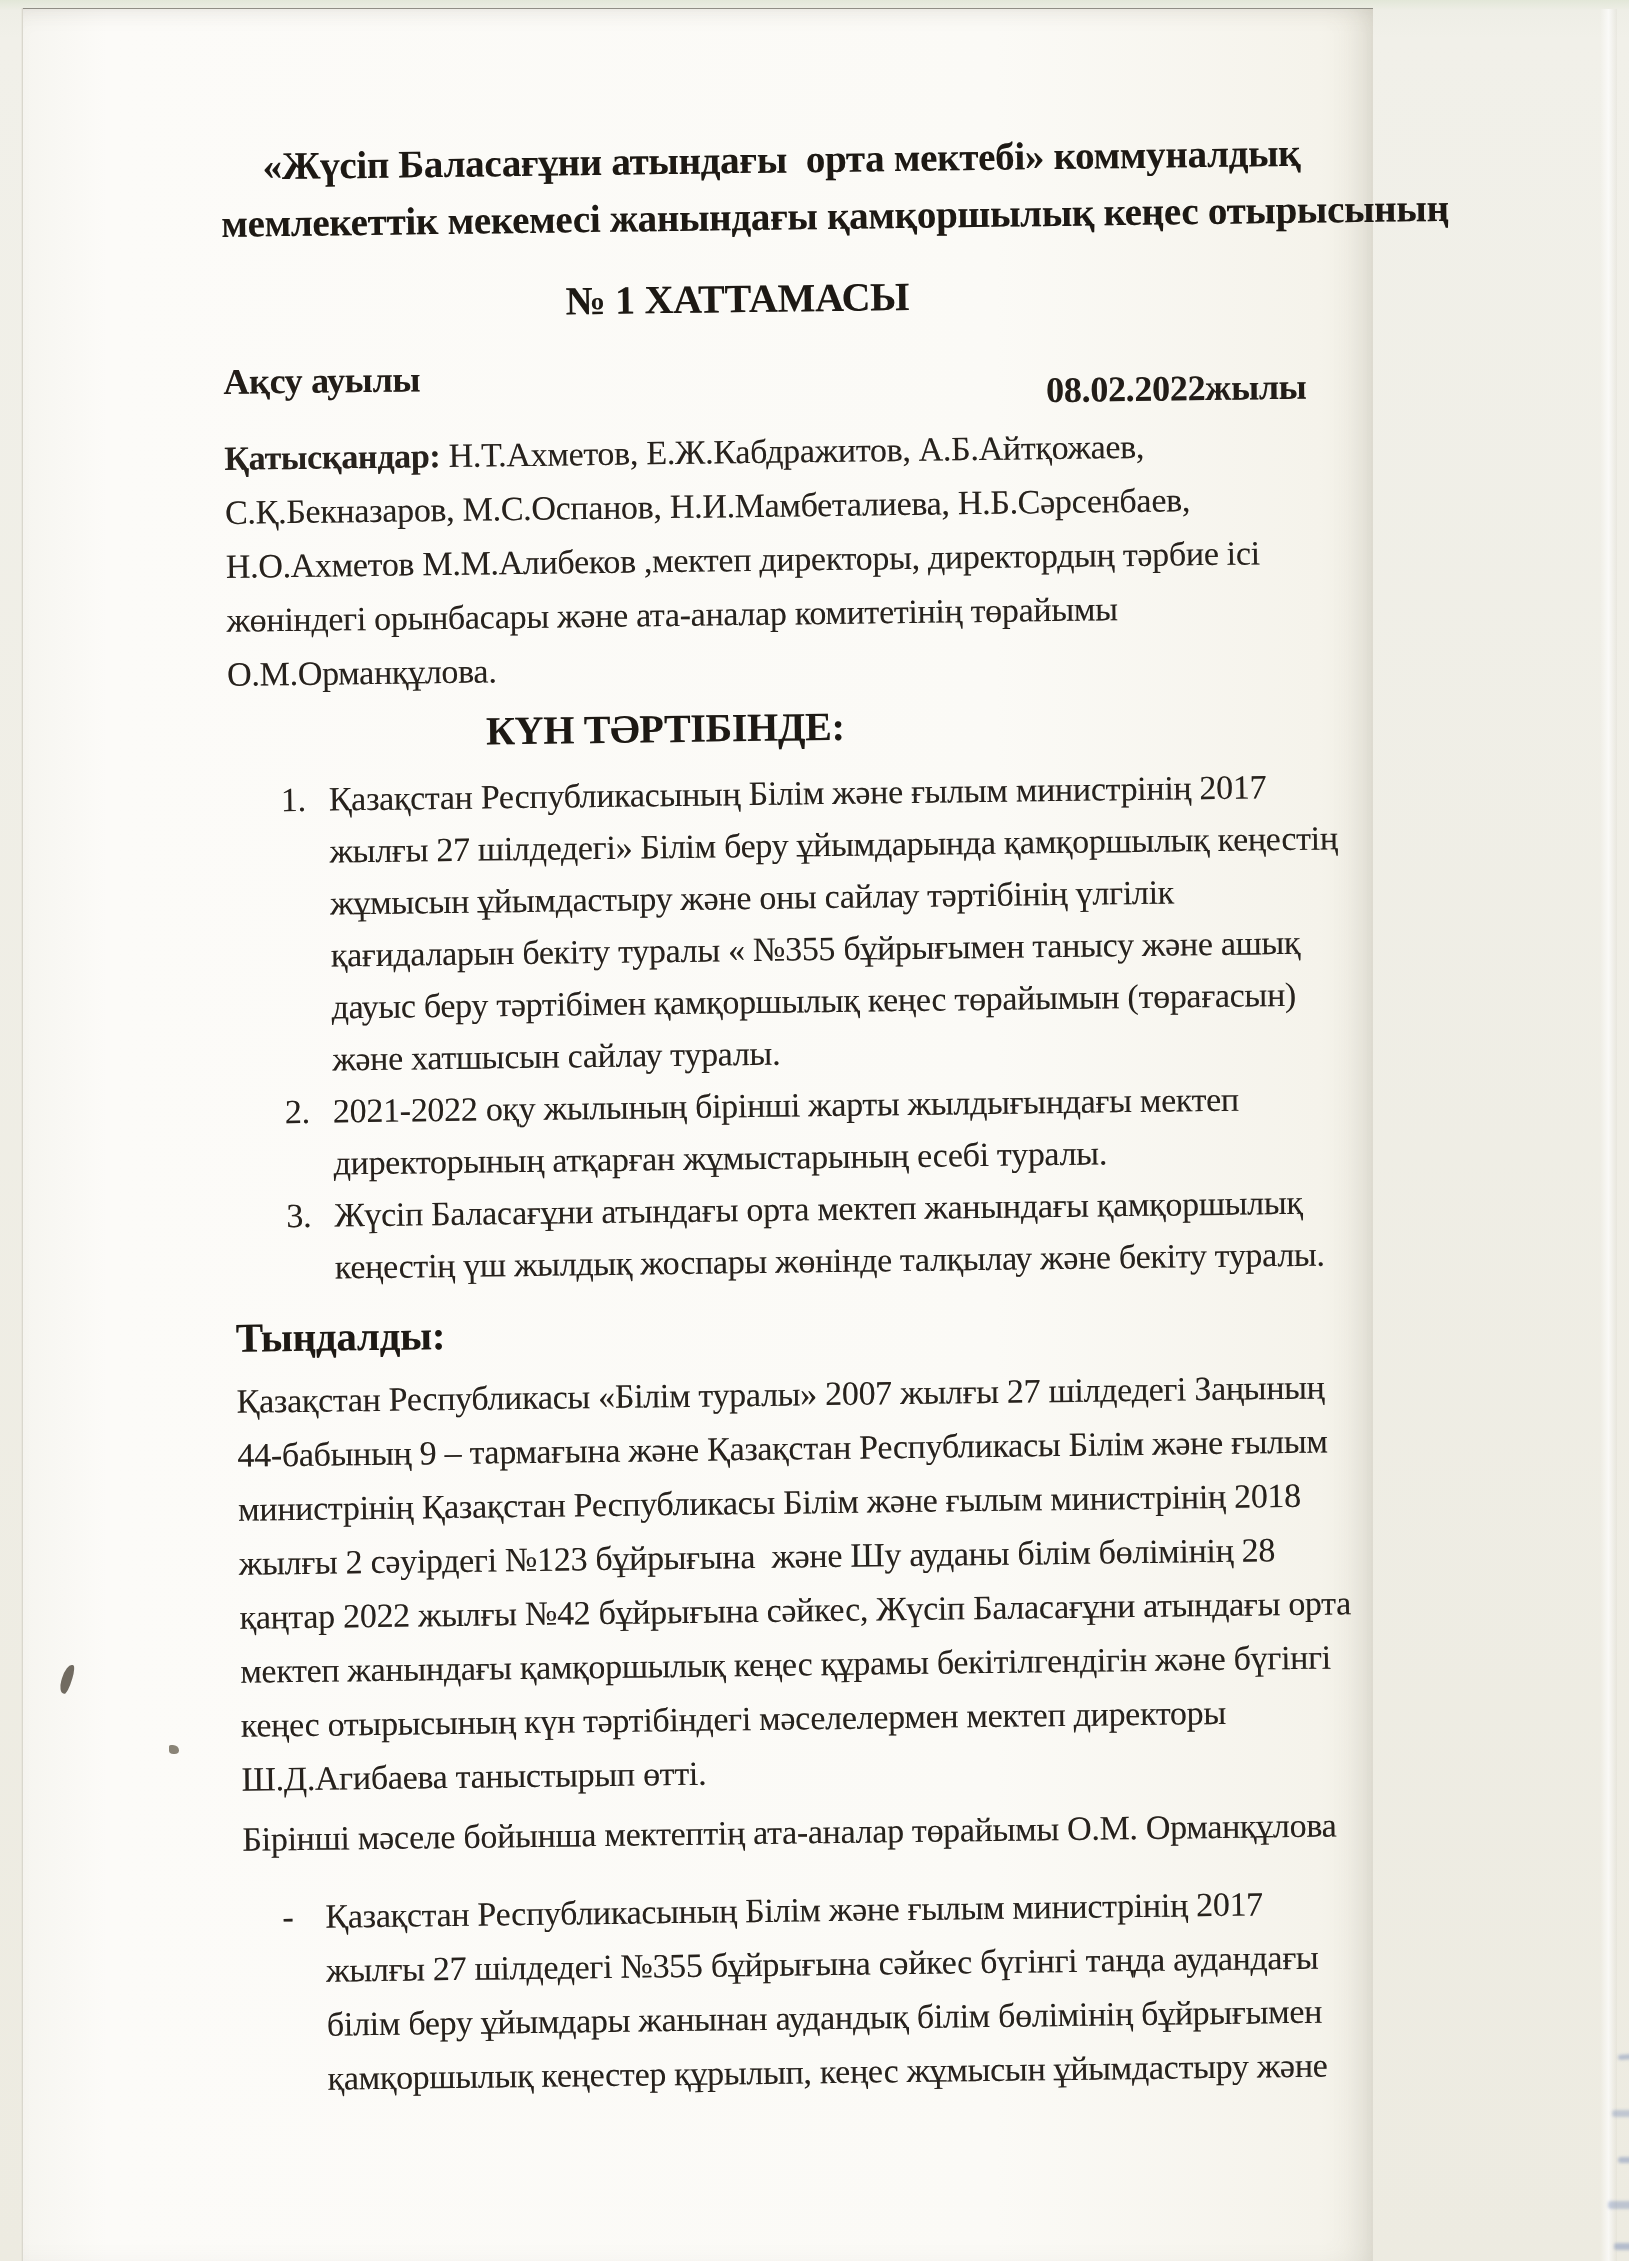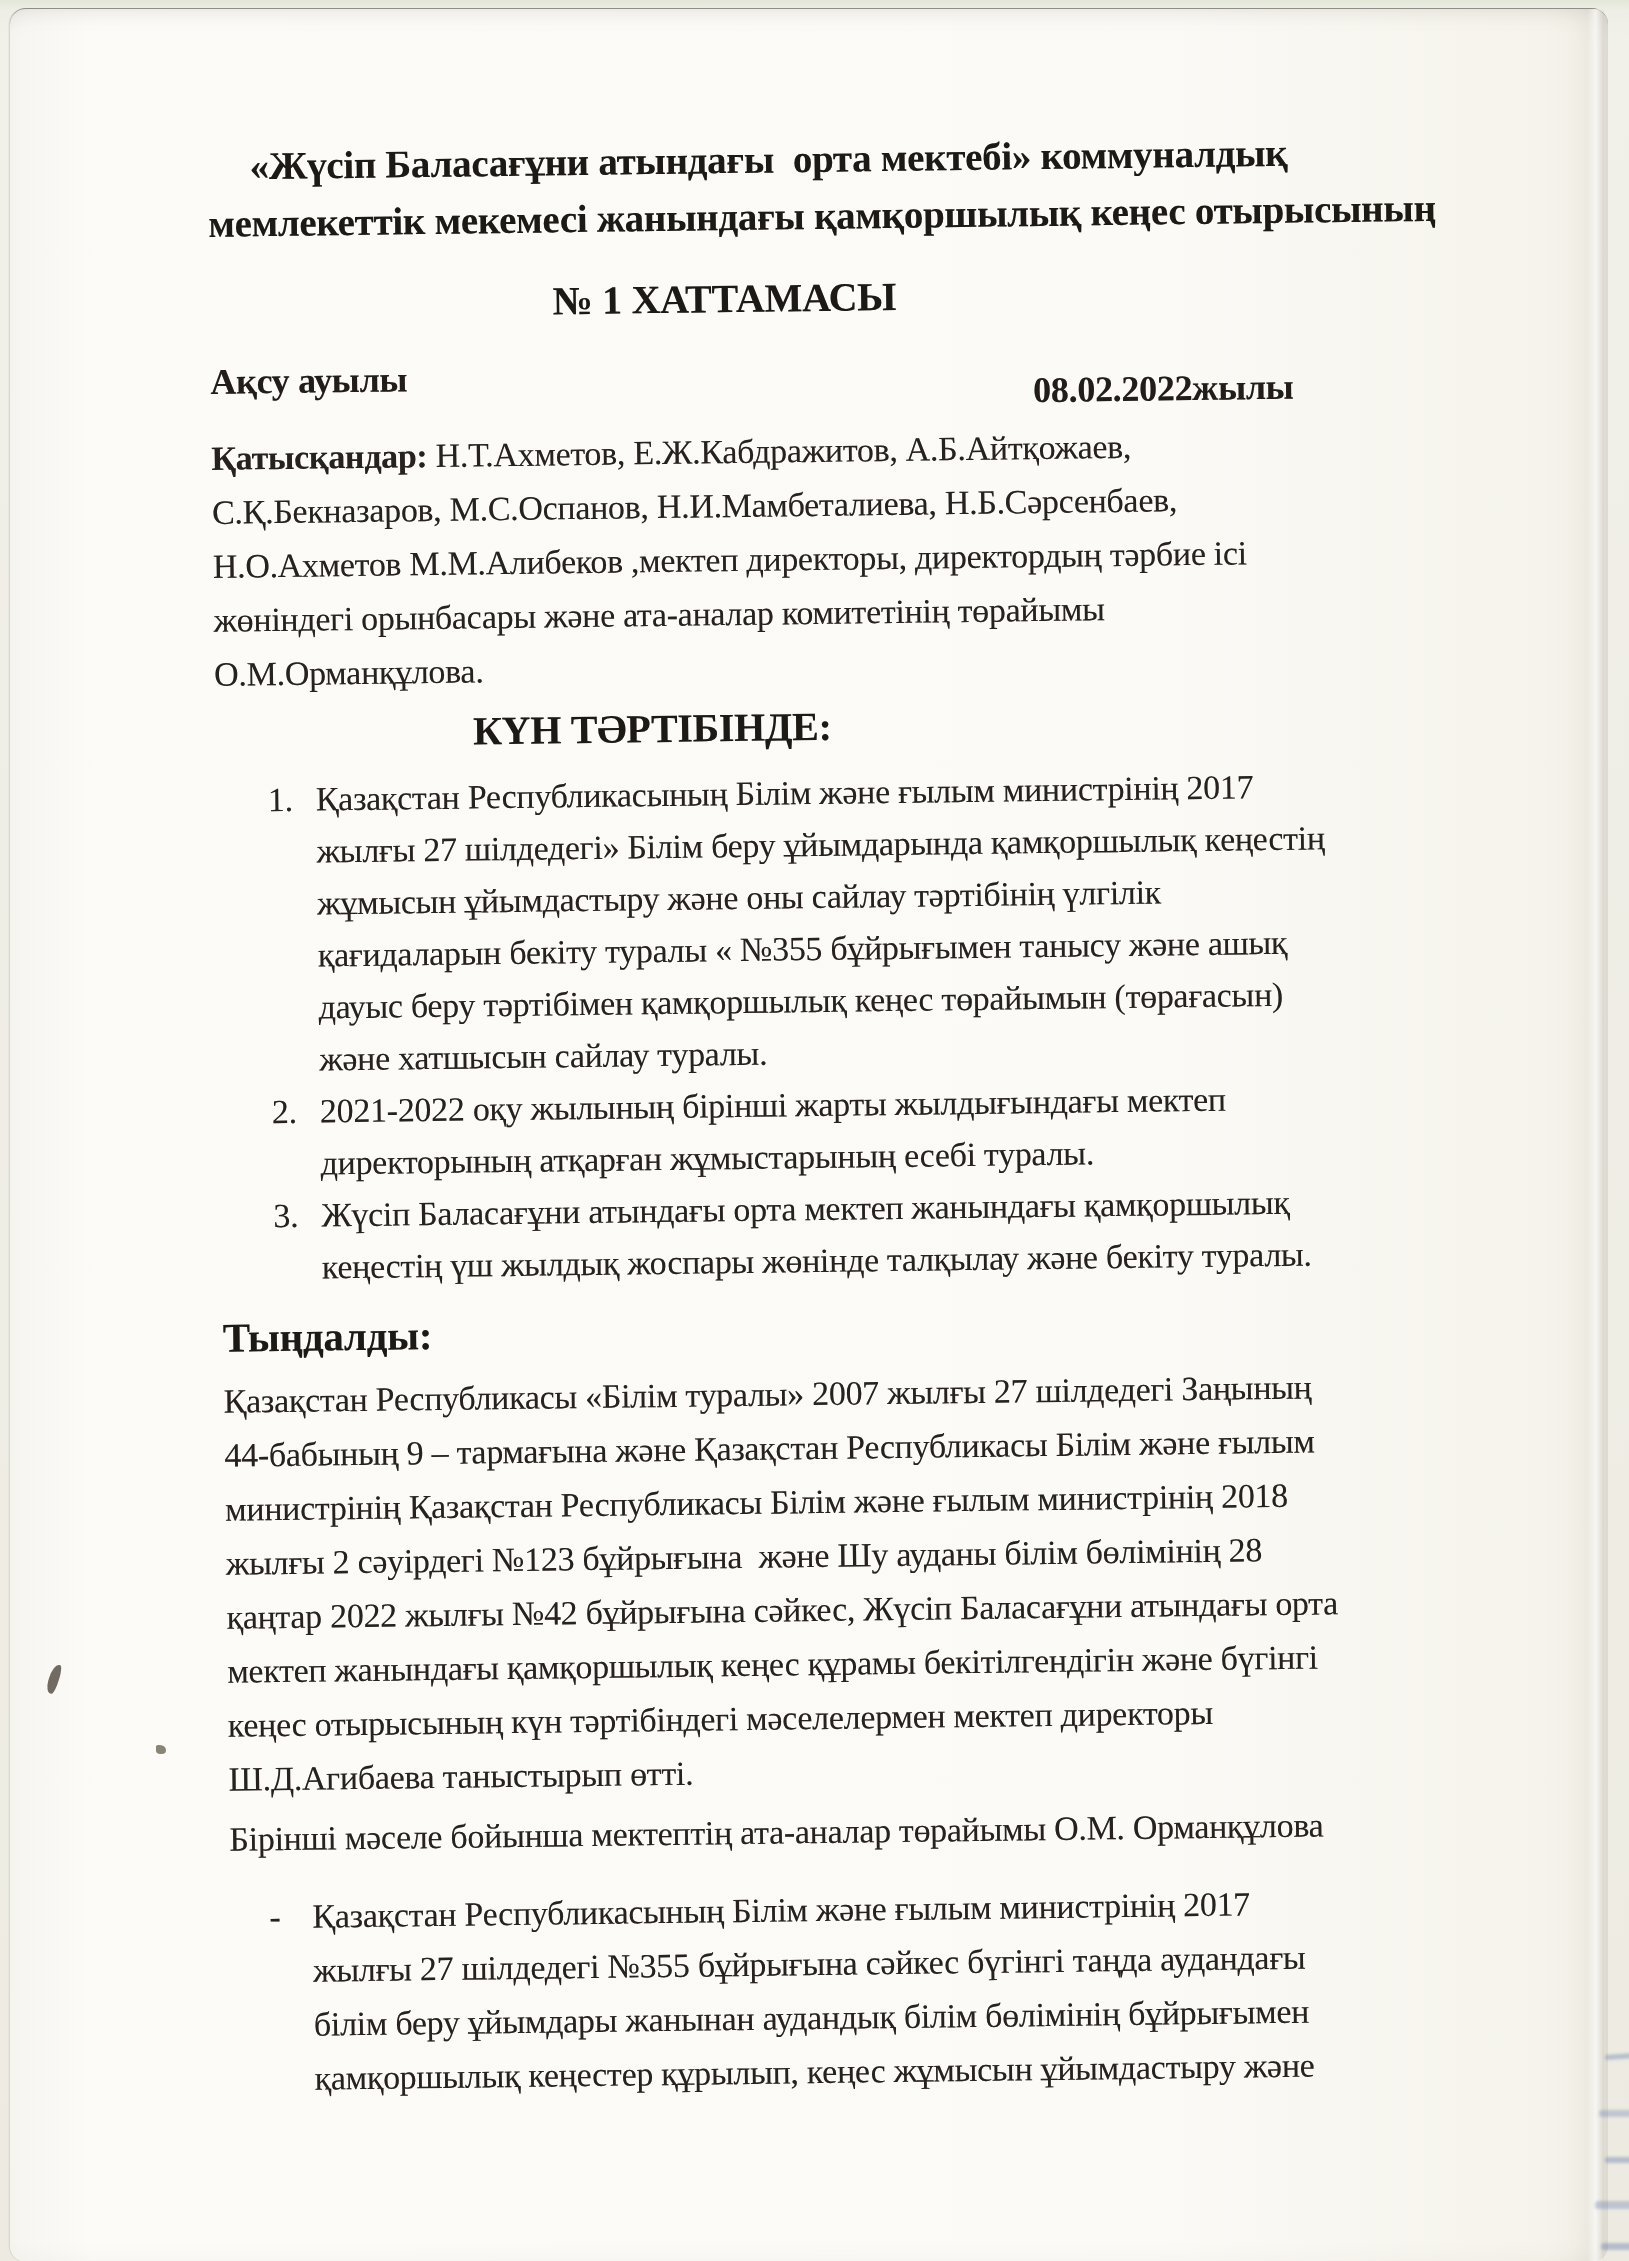--- a/index.html
+++ b/index.html
@@ -2,25 +2,24 @@
 <html style="font-size:10.3px"><head>
 <meta charset="utf-8">
 <style>
   html,body{margin:0;padding:0;}
   body{
     width:1630px;height:2261px;position:relative;overflow:hidden;
     background:linear-gradient(180deg,#e2e7d8 0px,#eeeee6 10.3px,#f1f0e9 39px,#edebe1 100%);
     font-family:"Liberation Serif","DejaVu Serif",serif;
   }
   .page{
-    position:absolute;left:10px;top:8.4px;width:1598px;height:2253px;
+    position:absolute;left:23px;top:8.4px;width:1350px;height:2253px;
     background:linear-gradient(90deg,#f6f5f0 0px,#fcfbf8 84px,#fbfaf6 72%,#f5f3eb 96%,#efede3 100%);
     border-top:1.9px solid #8f8d85;
     box-shadow:-1.3px 0 0 #d9d7cd, inset -22px 0 35px -18px rgba(110,105,90,.22), inset 0 16px 26px -19.3px rgba(120,115,100,.18);
-    border-radius:16px;
   }
   .content{
     position:absolute;left:209px;top:0;width:1225px;
     color:#27221d;font-size:34px;line-height:54px;
     transform:rotate(-0.75deg);transform-origin:64px 1032px;
     text-shadow:0 0 0.6px rgba(45,40,32,.38);
     letter-spacing:-0.3px;
   }
   .line{white-space:pre;}
   .b{font-weight:bold;}

